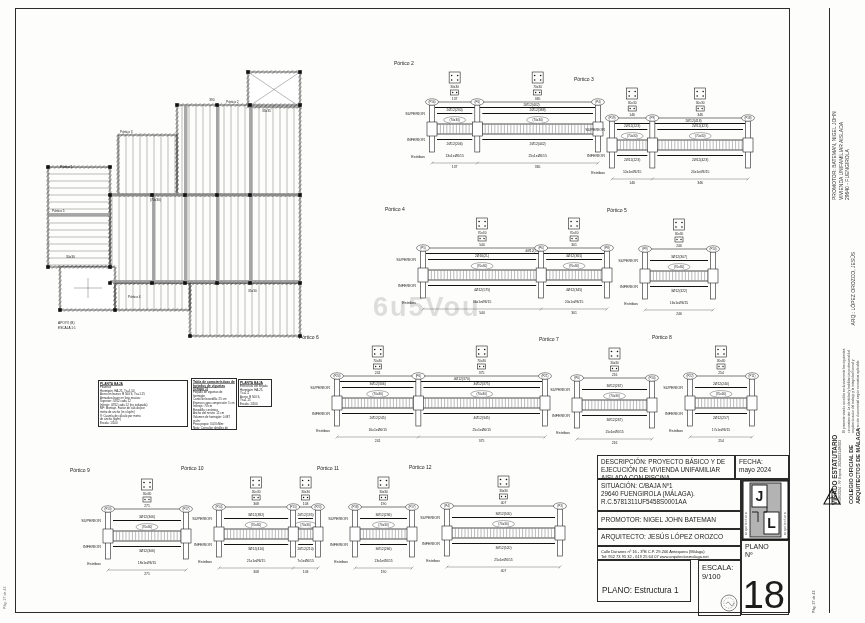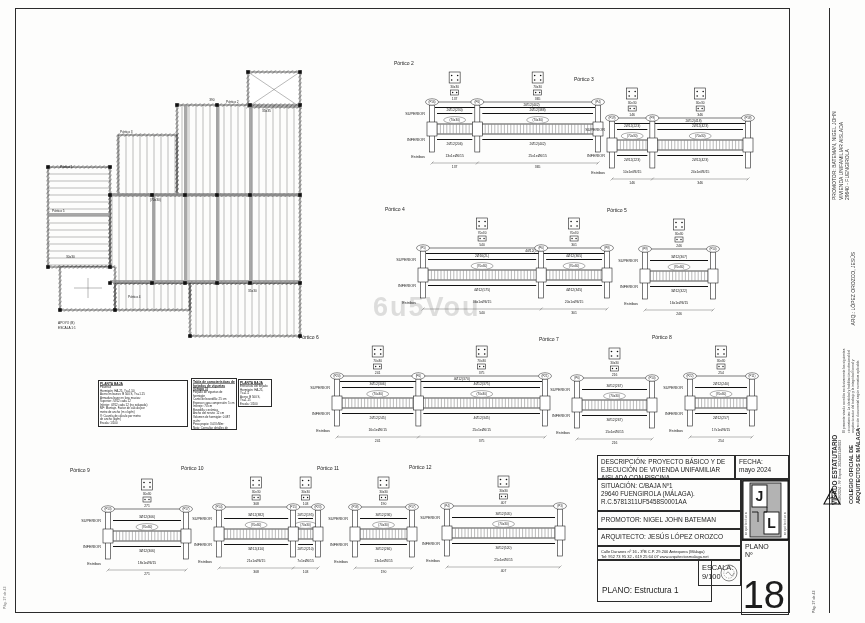--- a/index.html
+++ b/index.html
@@ -146,24 +146,24 @@
 29640 FUENGIROLA (MÁLAGA).
 R.C.5781311UF5458S0001AA</div>
     <div class="cell" style="left:597px;top:511px;width:144px;height:18px;font-size:6.6px;padding-top:4px">PROMOTOR: NIGEL JOHN BATEMAN</div>
     <div class="cell" style="left:597px;top:529px;width:144px;height:17px;font-size:6.6px;padding-top:3px">ARQUITECTO: JESÚS LÓPEZ OROZCO</div>
     <div class="cell" style="left:597px;top:546px;width:144px;height:14px;overflow:hidden">
       <div class="s50" style="font-size:8px;line-height:1.3">
         <div>Calle Duranes nº 16 - 3ºB        C.P. 29.200        Antequera (Málaga)</div>
         <div>Tel: 952 73 95 32 - 619 25 64 07   www.arquitectosmalaga.net</div>
       </div>
     </div>
-    <div class="cell" style="left:597px;top:560px;width:115px;height:42px;font-size:8.2px">
+    <div class="cell" style="left:597px;top:560px;width:94px;height:42px;font-size:8.2px">
       <div style="position:absolute;left:4px;bottom:5px">PLANO: Estructura 1</div>
     </div>
-    <div class="cell" style="left:698px;top:560px;width:43px;height:26px;font-size:7.4px">
+    <div class="cell" style="left:698px;top:560px;width:43px;height:56px;font-size:7.4px">
       <div>ESCALA:</div>
       <div>9/100</div>
       <svg width="20" height="20" style="position:absolute;right:1px;bottom:2px">
         <circle cx="10" cy="10" r="8" fill="none" stroke="#777" stroke-width="0.9"></circle>
         <circle cx="10" cy="10" r="5.2" fill="none" stroke="#888" stroke-width="0.6" stroke-dasharray="1.5 1"></circle>
         <path d="M7 11 q2 -4 4 0 t4 -1" fill="none" stroke="#777" stroke-width="0.7"></path>
       </svg>
     </div>
     <div class="cell" style="left:741px;top:540px;width:48px;height:75px">
       <div class="tb-text" style="font-size:7px;line-height:1.1">PLANO

